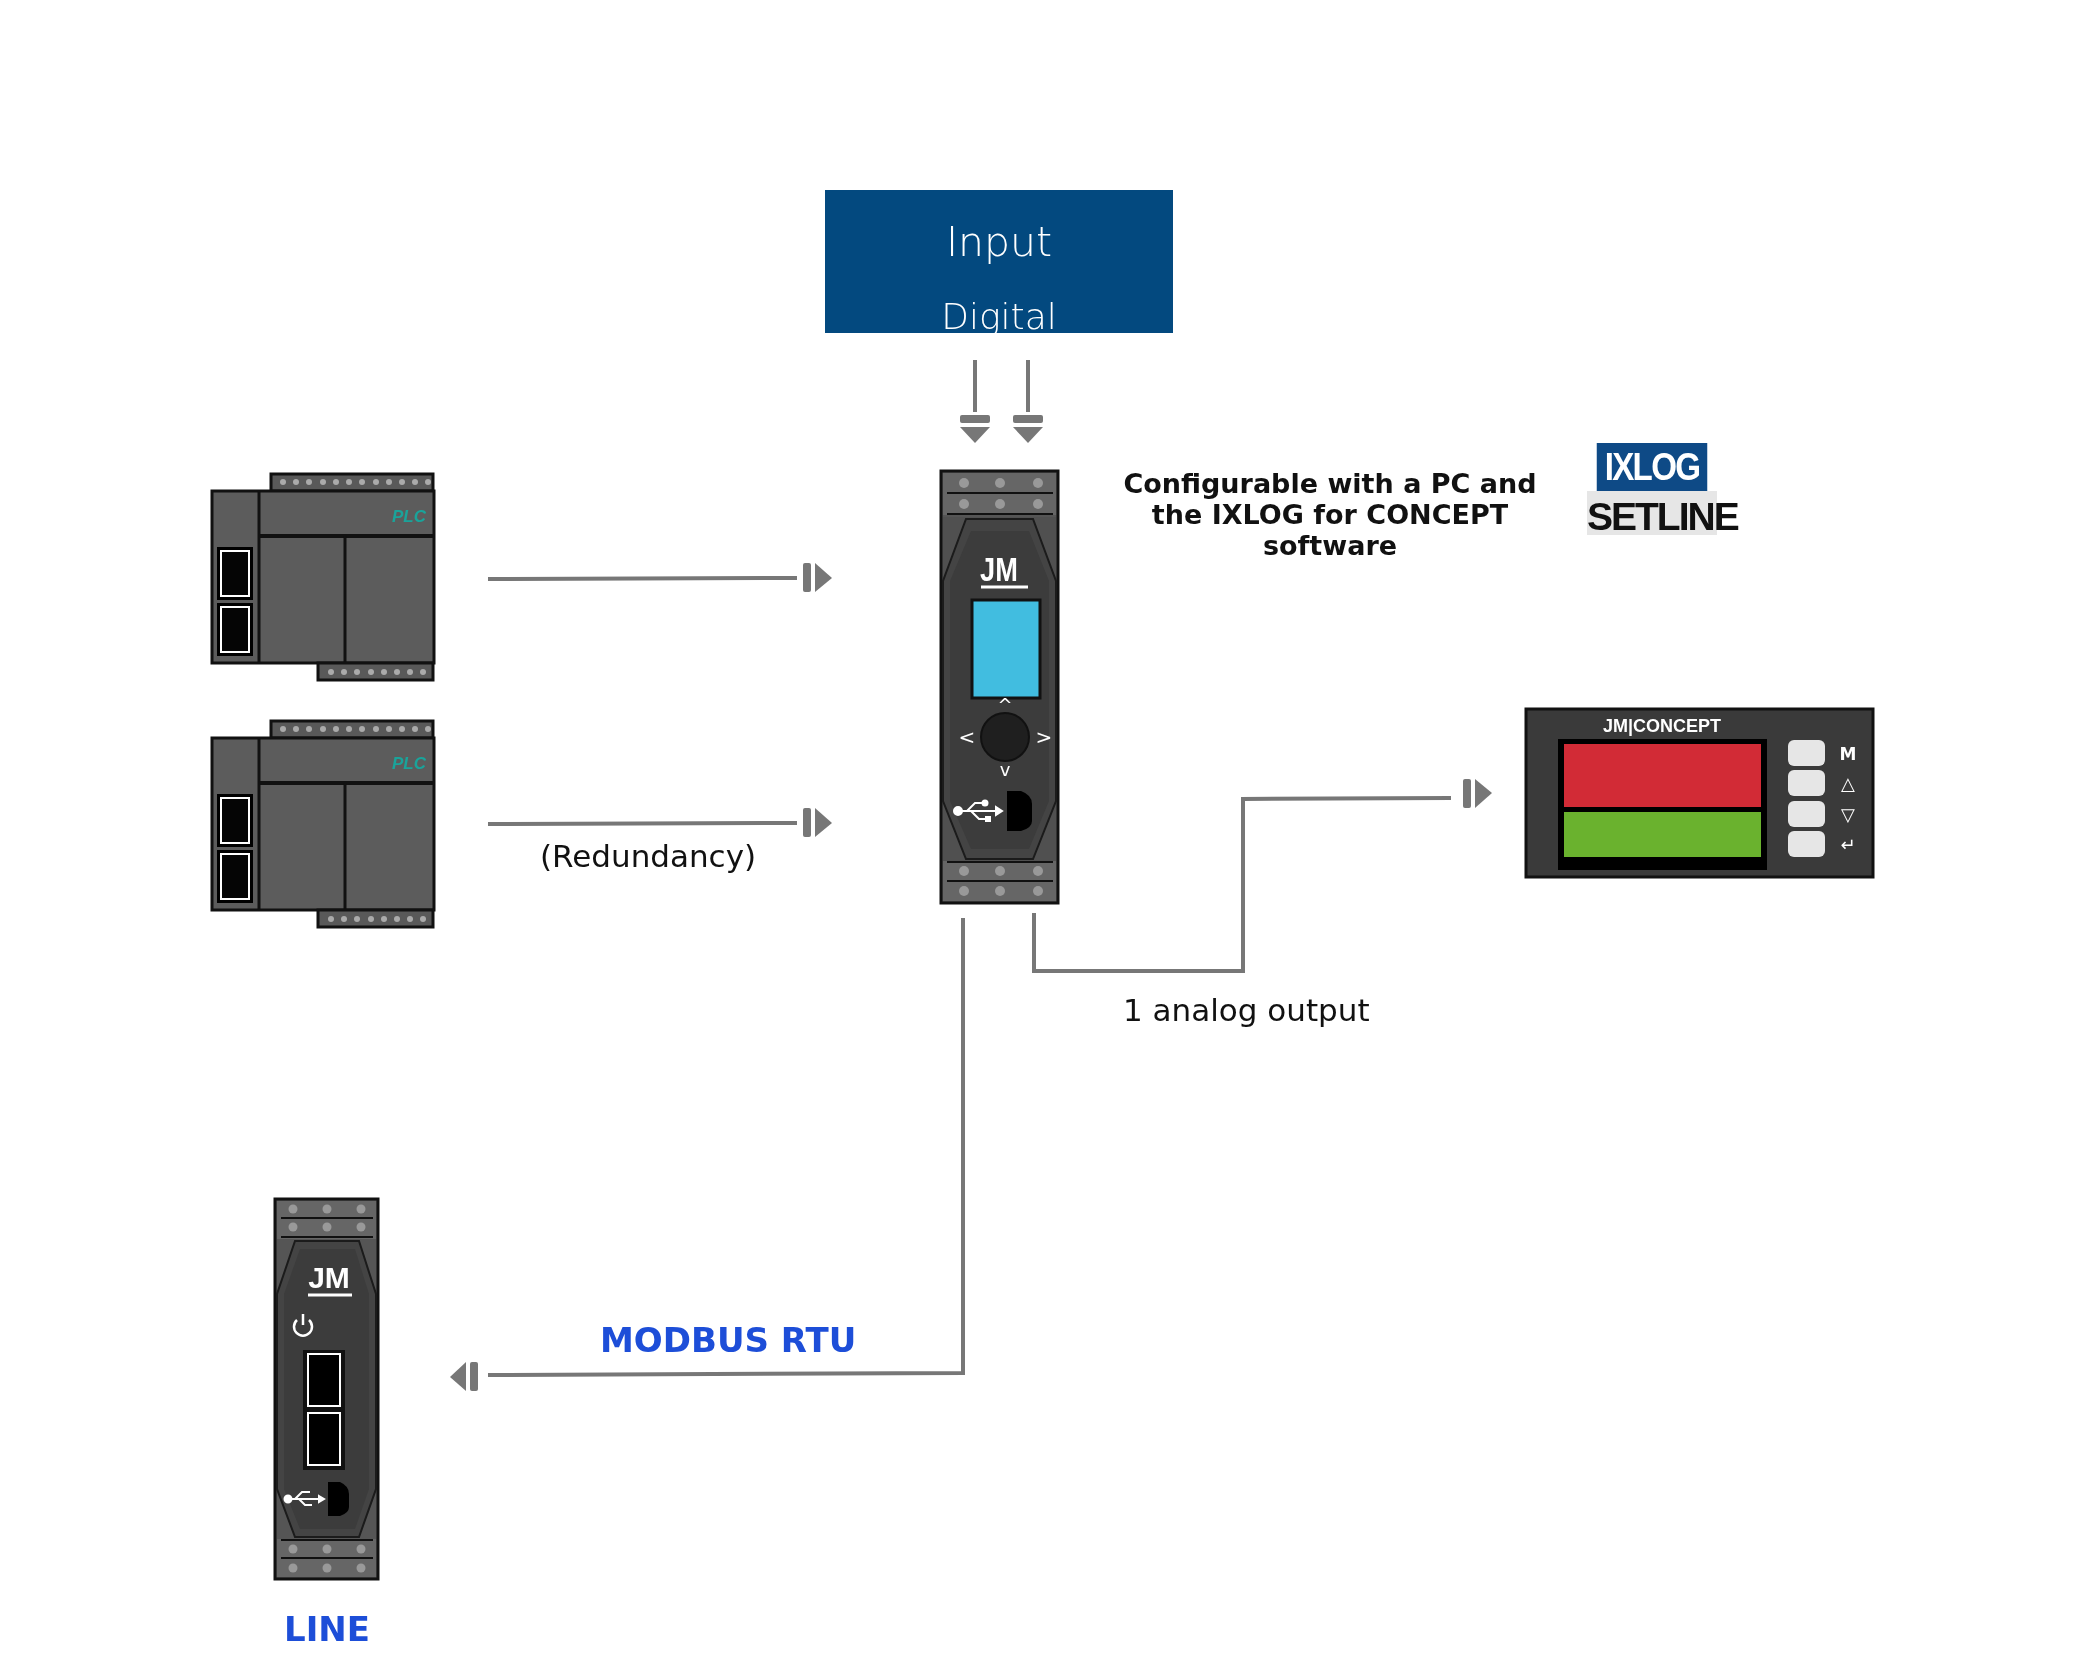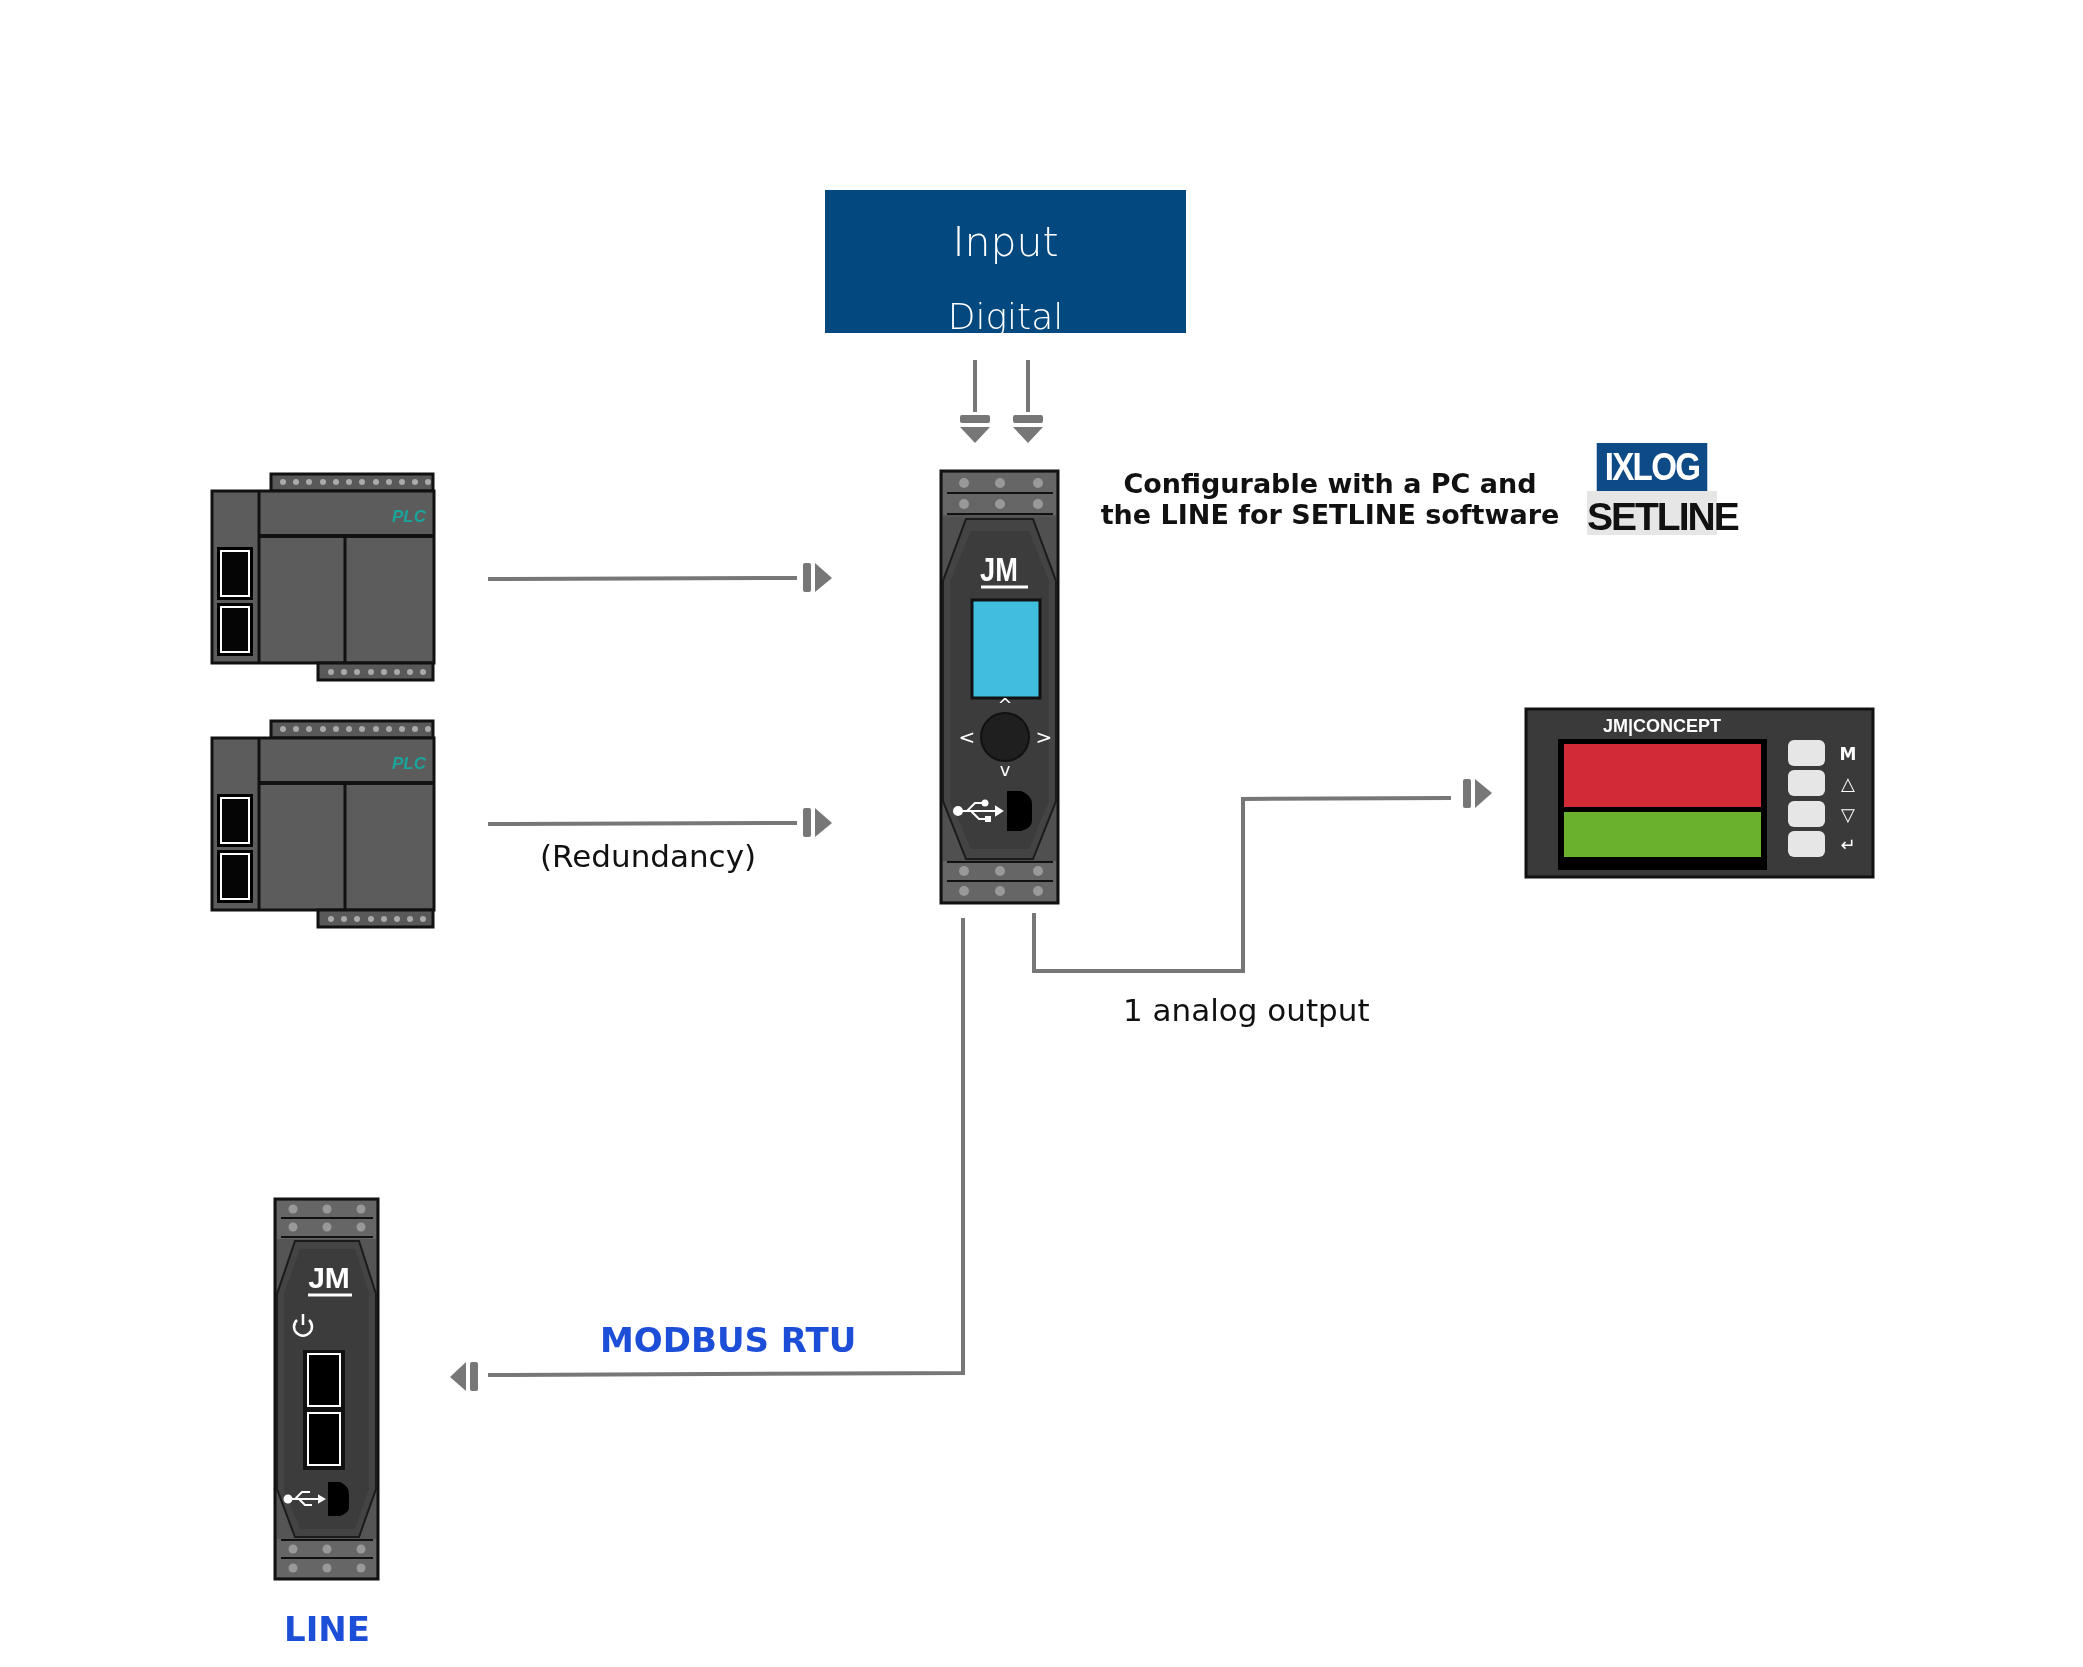--- a/index.html
+++ b/index.html
@@ -1,19 +1,19 @@
 <!DOCTYPE html>
 <html><head>
 <meta charset="utf-8">
 <style>
   html,body{margin:0;padding:0;background:#fff;}
   body{width:2083px;height:1667px;position:relative;overflow:hidden;font-family:"DejaVu Sans","Liberation Sans",sans-serif;}
   .abs{position:absolute;}
   #wires{position:absolute;left:0;top:0;width:2083px;height:1667px;}
-  .input-box{left:825px;top:190px;width:348px;height:143px;background:#03497f;color:#fff;text-align:center;padding-left:13px;}
+  .input-box{left:825px;top:190px;width:348px;height:143px;background:#03497f;color:#fff;text-align:center;}
   .input-box .t1{position:absolute;left:0;right:0;top:28px;font-size:41px;font-weight:300;}
   .input-box .t2{position:absolute;left:0;right:0;top:76px;font-size:36px;font-weight:300;margin-top:30px;}
   .note{left:1090px;top:468px;width:480px;text-align:center;font-size:27px;line-height:31px;color:#111;font-weight:700;}
   .logo{left:1587px;top:443px;width:130px;height:100px;}
   .logo .top{height:48px;background:#0e4a86;color:#fff;font-weight:bold;font-size:39px;text-align:center;line-height:48px;font-family:"Liberation Sans",sans-serif;letter-spacing:-2px;transform:scaleX(0.85);}
   .logo .bot{height:44px;background:#e6e6e6;color:#111;font-weight:bold;font-size:39px;text-align:center;line-height:52px;font-family:"Liberation Sans",sans-serif;letter-spacing:-2px;}
   .lbl{font-size:31px;color:#111;white-space:nowrap;}
   .lbl-bold{font-size:34px;font-weight:bold;color:#1d4ed8;white-space:nowrap;}
 </style>
 </head>
@@ -244,21 +244,21 @@
   </g>
 </svg>
 
 <div class="abs input-box">
   <div class="t1">Input</div>
   <div class="t2">Digital</div>
 </div>
 
 <div class="abs note">
   <div>Configurable with a PC and</div>
-  <div>the LINE for SETLINE software</div>
+  <div>the IXLOG for CONCEPT software</div>
 </div>
 
 <div class="abs logo">
   <div class="top">IXLOG</div>
   <div class="bot">SETLINE</div>
 </div>
 
 <div class="abs lbl" style="left:540px;top:838px;">(Redundancy)</div>
 <div class="abs lbl" style="left:1123px;top:992px;">1 analog output</div>
 <div class="abs lbl-bold" style="left:600px;top:1320px;">MODBUS RTU</div>

